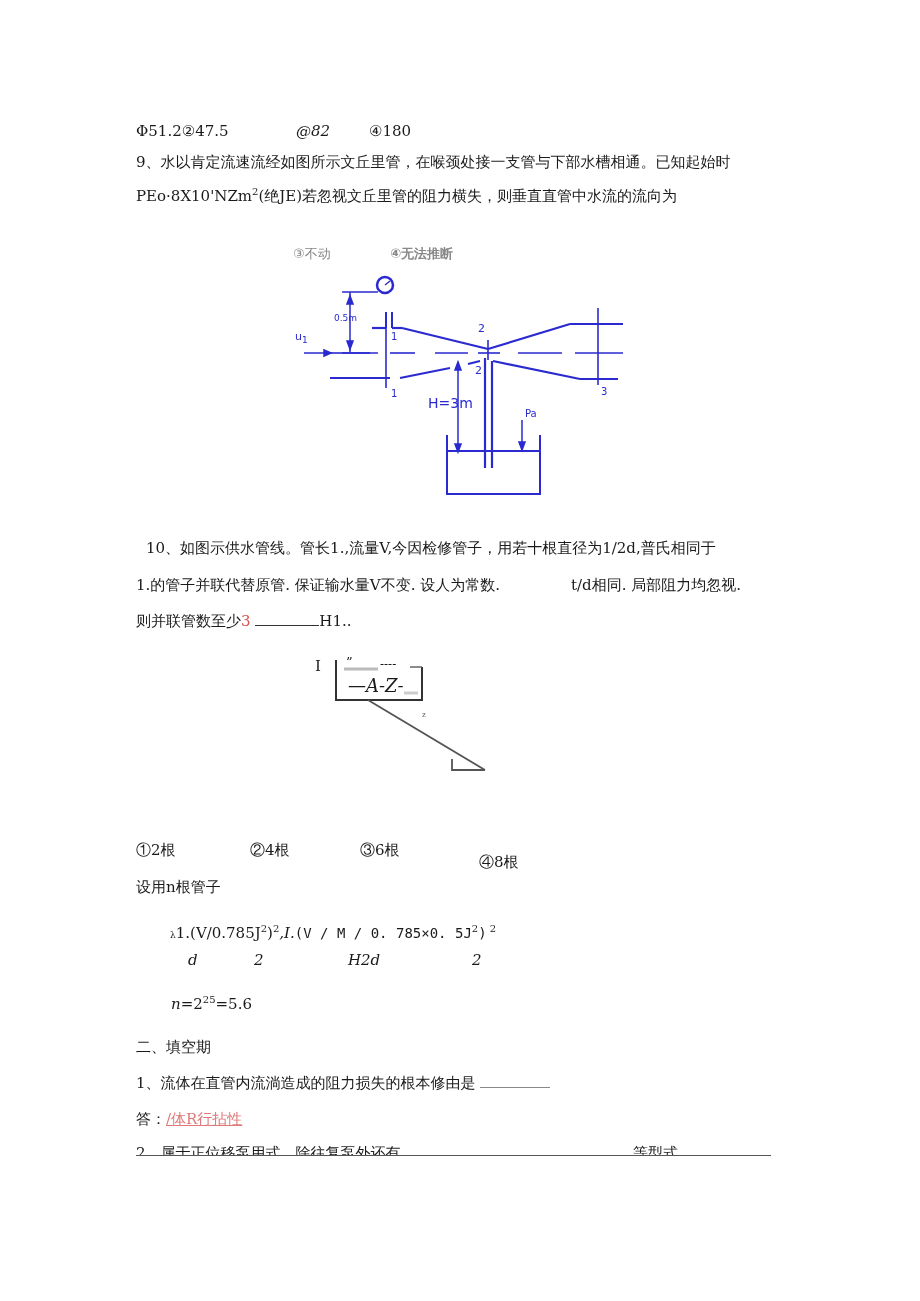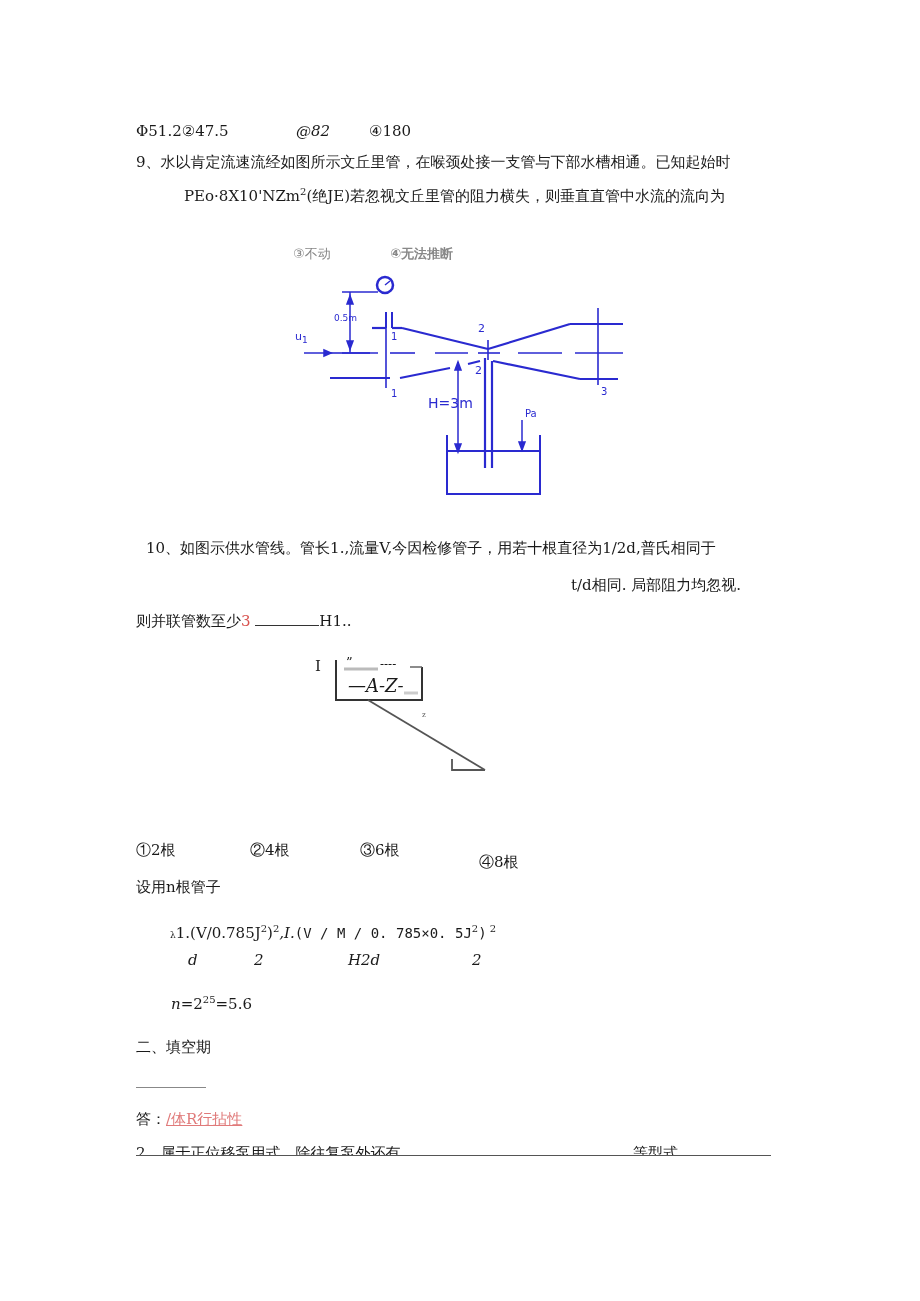--- a/index.html
+++ b/index.html
@@ -22,21 +22,21 @@
 </head>
 <body>
 
 <div class="line" style="left:136px; top:121px;">
   <span>Φ51.2②47.5</span>
   <span class="ital" style="position:absolute; left:160px;">@82</span>
   <span style="position:absolute; left:233px;">④180</span>
 </div>
 
 <div class="line" style="left:136px; top:152px;">9、水以肯定流速流经如图所示文丘里管，在喉颈处接一支管与下部水槽相通。已知起始时</div>
-<div class="line" style="left:136px; top:186px;margin-left:48px;">
+<div class="line" style="left:136px; top:186px;">
   <span>PEo·8X10'NZm</span><span class="sup">2</span><span>(绝JE)若忽视文丘里管的阻力横失，则垂直直管中水流的流向为</span>
 </div>
 
 <div class="diagram" style="left:290px; top:240px; width:350px; height:260px;">
   <div class="diag-text" style="position:absolute; left:3px; top:5px; font-size:13px; color:#888;">③不动</div>
   <div class="diag-text" style="position:absolute; left:100px; top:5px; font-size:13px; color:#888;font-weight:bold;">④无法推断</div>
   <svg width="350" height="260" viewBox="0 0 350 260" style="position:absolute; left:0; top:0;">
     <g stroke="#2a2ad0" fill="none" stroke-width="2.2">
 
       <circle cx="95" cy="45" r="8" stroke-width="2.5"></circle>
@@ -103,20 +103,21 @@
   <div class="diag-text" style="position:absolute; left:101px; top:148px; font-size:10px; color:#2a2ad0;">1</div>
   <div class="diag-text" style="position:absolute; left:188px; top:82px; font-size:11px; color:#2a2ad0;">2</div>
   <div class="diag-text" style="position:absolute; left:185px; top:124px; font-size:11px; color:#2a2ad0;">2</div>
   <div class="diag-text" style="position:absolute; left:311px; top:146px; font-size:10px; color:#2a2ad0;">3</div>
   <div class="diag-text" style="position:absolute; left:138px; top:155px; font-size:14px; color:#2a2ad0;">H=3m</div>
   <div class="diag-text" style="position:absolute; left:235px; top:168px; font-size:10px; color:#2a2ad0;">Pa</div>
 </div>
 
 <div class="line" style="left:138px; top:538px;margin-left:8px;">10、如图示供水管线。管长1.,流量V,今因检修管子，用若十根直径为1/2d,普氏相同于</div>
 <div class="line" style="left:136px; top:575px;">
+  <span>1.的管子并联代替原管. 保证输水量V不变. 设人为常数.</span>
   <span style="position:absolute; left:407px;margin-left:28px;">t/d相同. 局部阻力均忽视.</span>
 </div>
 <div class="line" style="left:136px; top:611px;">
   <span>则并联管数至少</span><span class="red">3</span>
   <span class="blank" style="width:64px;"></span><span>H1..</span>
 </div>
 
 <div class="diagram" style="left:310px; top:655px; width:190px; height:120px;">
   <div style="position:absolute; left:5px; top:2px; font-size:15px;">I</div>
   <svg width="190" height="120" viewBox="0 0 190 120" style="position:absolute; left:0; top:0;">
@@ -153,20 +154,21 @@
   <span style="position:absolute; left:160px;">H2d</span>
   <span style="position:absolute; left:284px;">2</span>
 </div>
 
 <div class="line" style="left:171px; top:994px;">
   <span class="ital">n</span><span>=2</span><span class="sup">25</span><span>=5.6</span>
 </div>
 
 <div class="line" style="left:136px; top:1037px;">二、填空期</div>
 <div class="line" style="left:136px; top:1073px;">
+  <span>1、流体在直管内流淌造成的阻力损失的根本修由是</span>
   <span class="blank-gray" style="width:70px;"></span>
 </div>
 <div class="line" style="left:136px; top:1109px;">
   <span>答：</span><span class="pink-ul">/体R行拈性</span>
 </div>
 <div class="cut-line" style="left:136px; top:1143px; width:640px;">
   <div class="line" style="left:0; top:0; width:640px;">
     <span>2、属于正位移泵用式，除往复泵外还有</span>
     <span style="position:absolute; left:497px;">等型式,</span>
   </div>

